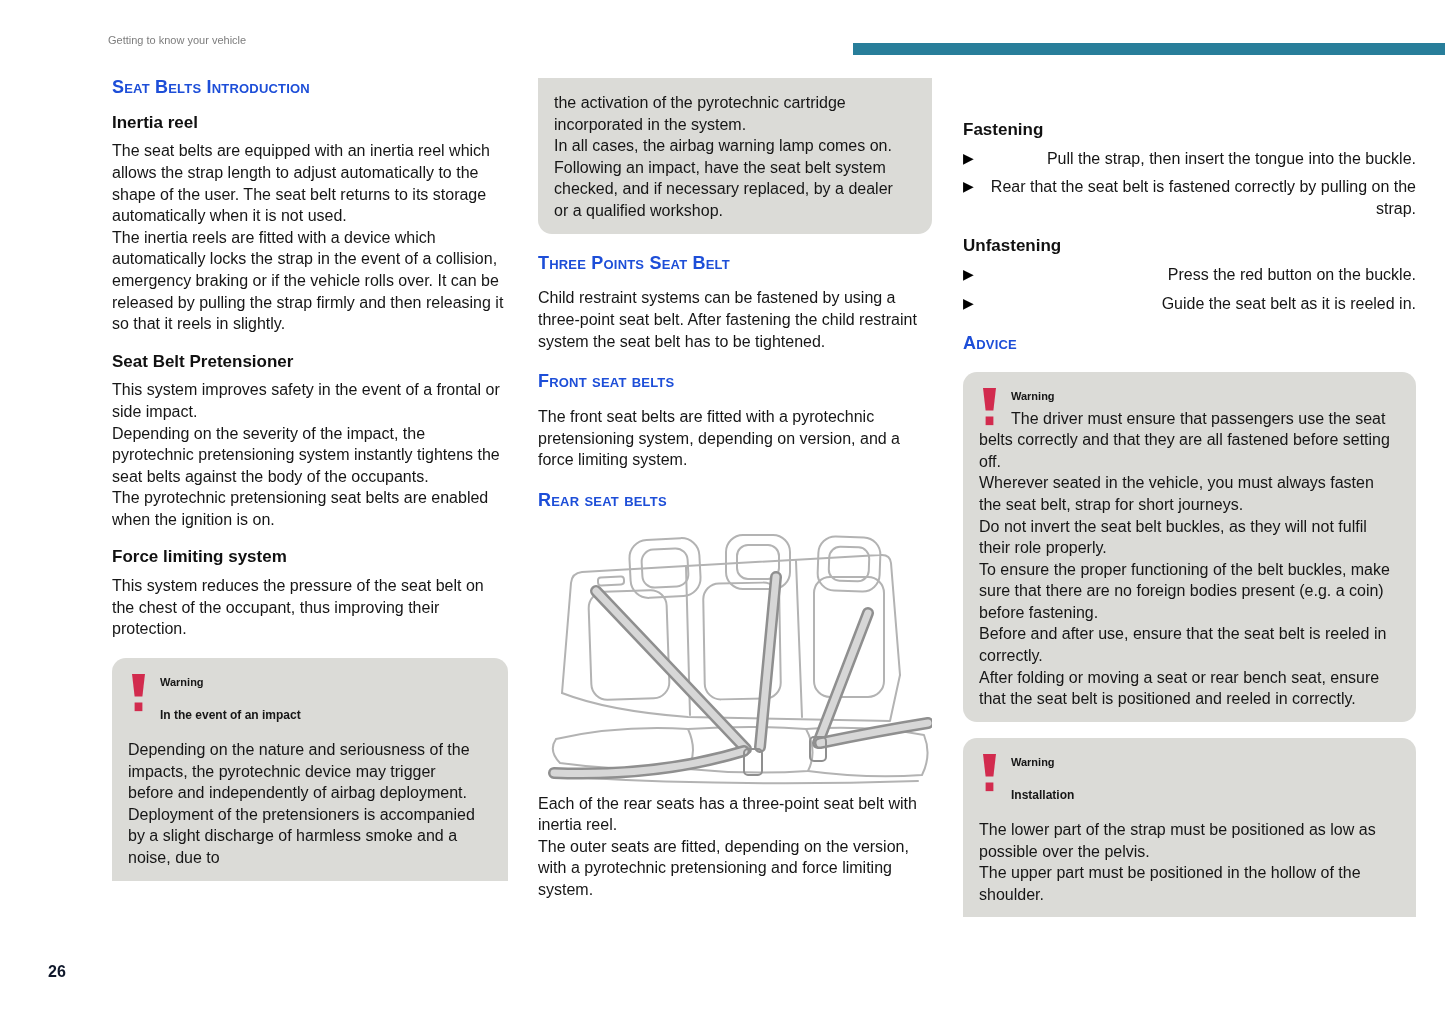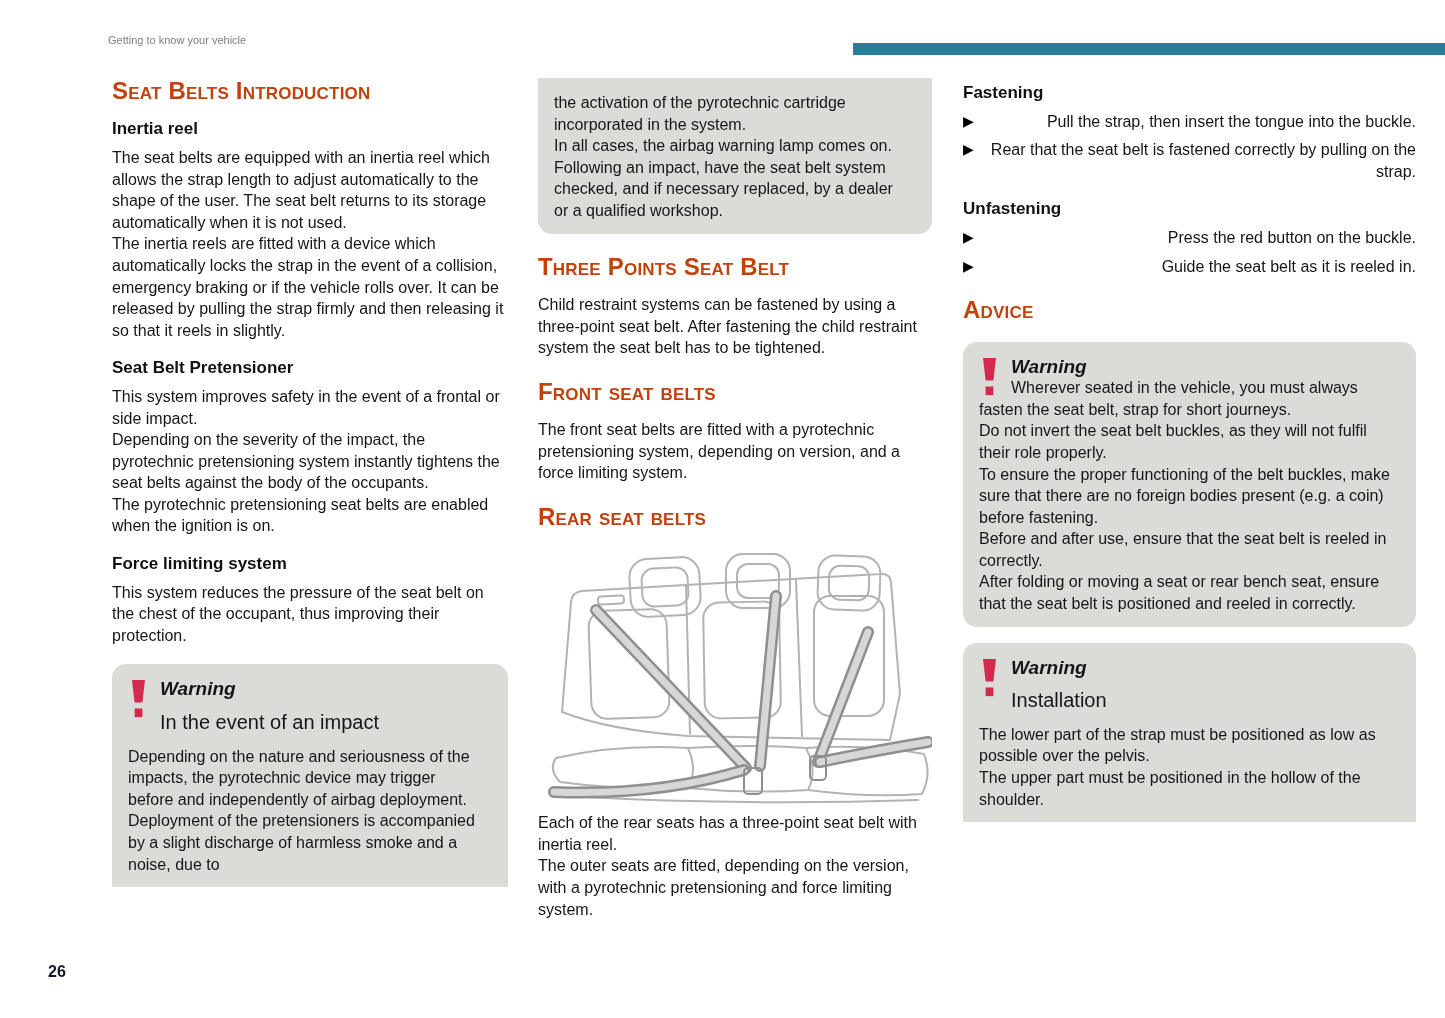--- a/index.html
+++ b/index.html
@@ -7,34 +7,34 @@
     position:relative;width:1445px;height:1018px;background:#ffffff;
     font-family:"Liberation Sans", sans-serif;color:#161616;overflow:hidden;
   }
   .header-label{position:absolute;left:108px;top:34px;font-size:11px;color:#7d7d7d;}
   .header-bar{position:absolute;left:853px;top:43px;width:592px;height:12px;background:#287e9a;}
   .page-number{position:absolute;left:48px;top:963px;font-size:16px;font-weight:bold;color:#0f172a;}
 
   .col{position:absolute;top:78px;font-size:16px;line-height:21.6px;}
   .col1{left:112px;width:396px;}
   .col2{left:538px;width:394px;}
-  .col3{left:963px;width:453px;}
+  .col3{left:963px;width:453px;margin-top:37px;}
 
-  .h1{font-size:24px;font-weight:bold;font-variant:small-caps;line-height:1.1;margin:0 0 14px 0;letter-spacing:.2px;color:#c2410c;}
+  .h1{font-size:18px;font-weight:bold;font-variant:small-caps;line-height:1.1;margin:0 0 14px 0;letter-spacing:.2px;color:#1d4ed8;}
   .h1.mt{margin-top:20px;}
   .h3{font-size:17px;font-weight:bold;margin:16px 0 7px 0;color:#111;}
   .h3.first{margin-top:4px;}
   p{margin:0;}
 
   .warnbox{background:#dbdbd7;border-radius:14px;padding:14px 24px 12px 16px;margin-top:18px;}
   .warnbox.cut-bottom{border-radius:14px 14px 0 0;padding-bottom:12px;}
   .warnbox.cut-top{border-radius:0 0 14px 14px;margin-top:0;}
   .warn-icon{float:left;width:17px;height:38px;margin:2px 13px 2px 2px;}
-  .warn-title{font-weight:bold;font-size:19px;font-style:italic;}
-  .warn-sub{font-weight:normal;font-size:20px;margin-top:12px;}
+  .warn-title{font-weight:bold;font-size:11px;}
+  .warn-sub{font-weight:bold;font-size:12px;margin-top:12px;}
   .warn-body{margin-top:12px;}
 
   .bullet{display:flex;margin:7px 0 7px 0;}
   .tri{flex:0 0 27px;font-size:14px;line-height:21.6px;color:#000;
        font-family:"DejaVu Sans","Liberation Sans",sans-serif;}
   .bullet-text{flex:1;text-align:right;}
 
   .illustration{display:block;margin:8px 0 6px 0;}
 </style>
 </head>
@@ -155,20 +155,21 @@
     </div>
 
     <div class="h1 mt">Advice</div>
 
     <div class="warnbox">
       <svg class="warn-icon" viewBox="0 0 17 44">
         <polygon points="1,0 16,0 13,26 4,26" fill="#d22b4e"></polygon>
         <rect x="4" y="33" width="9" height="10" fill="#d22b4e"></rect>
       </svg>
       <div class="warn-title">Warning</div>
+      <p>The driver must ensure that passengers use the seat belts correctly and that they are all fastened before setting off.</p>
       <p>Wherever seated in the vehicle, you must always fasten the seat belt, strap for short journeys.</p>
       <p>Do not invert the seat belt buckles, as they will not fulfil their role properly.</p>
       <p>To ensure the proper functioning of the belt buckles, make sure that there are no foreign bodies present (e.g. a coin) before fastening.</p>
       <p>Before and after use, ensure that the seat belt is reeled in correctly.</p>
       <p>After folding or moving a seat or rear bench seat, ensure that the seat belt is positioned and reeled in correctly.</p>
     </div>
 
     <div class="warnbox cut-bottom" style="margin-top:16px;">
       <svg class="warn-icon" viewBox="0 0 17 44">
         <polygon points="1,0 16,0 13,26 4,26" fill="#d22b4e"></polygon>

